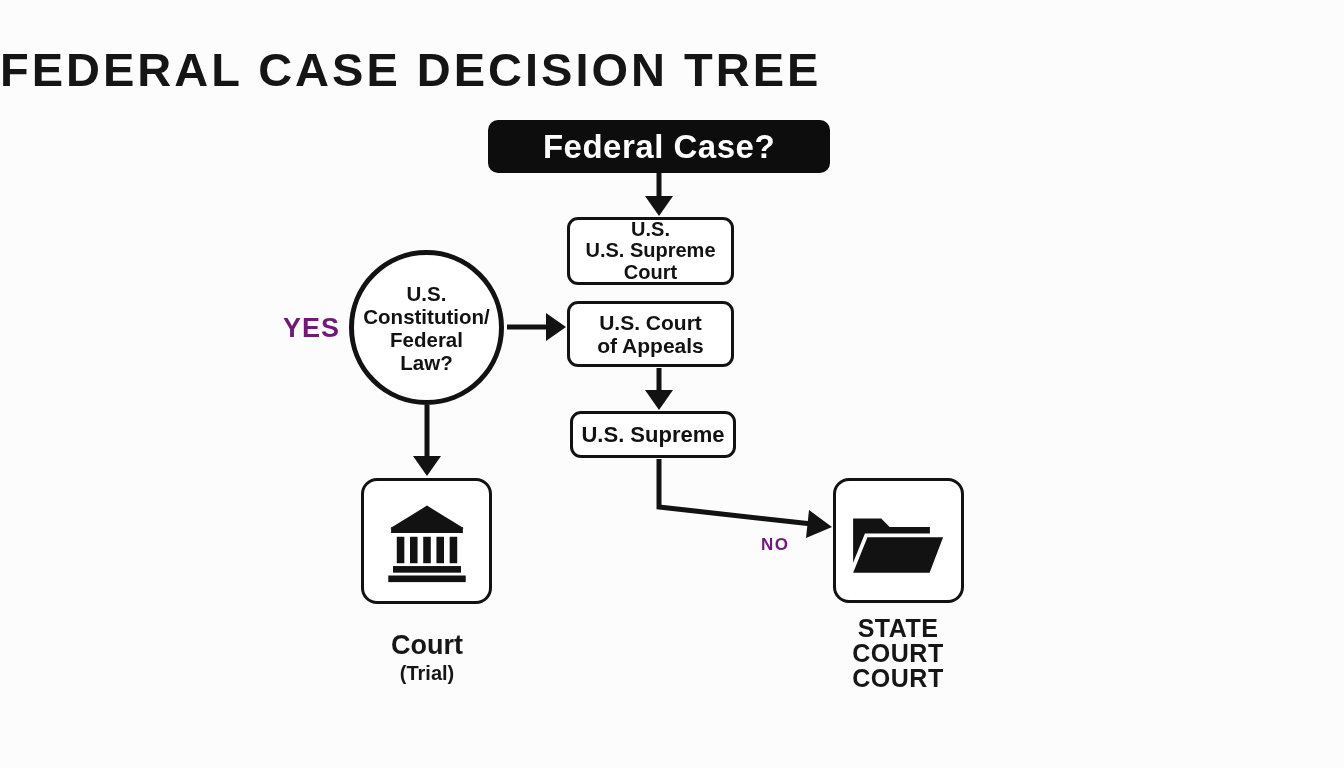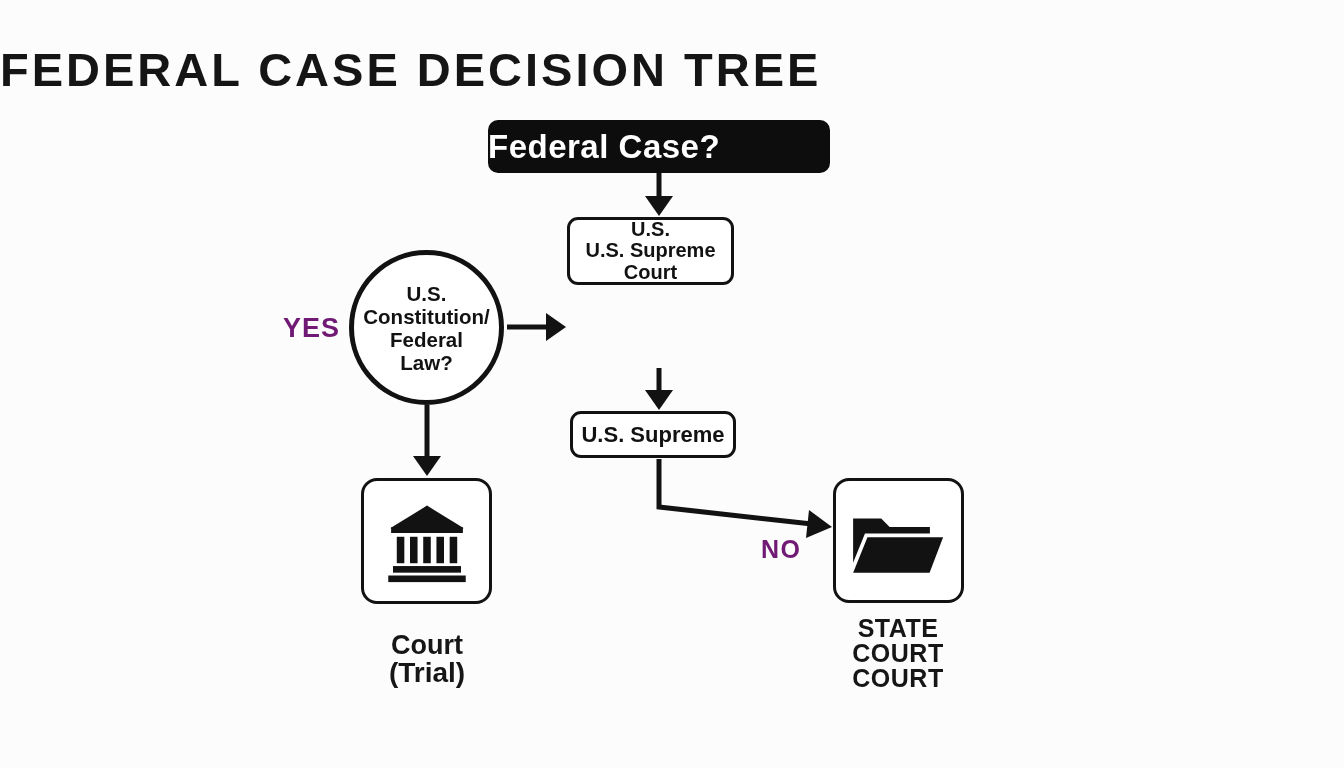--- a/index.html
+++ b/index.html
@@ -25,21 +25,21 @@
     font-weight: 800;
     letter-spacing: 3px;
     color: #151515;
     white-space: nowrap;
   }
 
   .root-node {
     left: 488px; top: 120px; width: 342px; height: 53px;
     background: #0d0d0d;
     border-radius: 10px;
-    display: flex; align-items: center; justify-content: flex-start;
+    display: flex; align-items: center; justify-content: center;
     color: #ffffff;
     font-size: 33px;
     font-weight: 700;
     letter-spacing: 0.5px;
   }
 
   .node-box {
     background: #ffffff;
     border: 3.5px solid #121212;
     border-radius: 11px;
@@ -67,39 +67,39 @@
     line-height: 23px;
     text-align: center;
   }
 
   .branch-label {
     font-weight: 700;
     color: #701a75;
     white-space: nowrap;
   }
   .label-yes { left: 283px; top: 313px; font-size: 27px; letter-spacing: 1px; }
-  .label-no  { left: 761px; top: 535px; font-size: 25px; letter-spacing: 1.5px; }
+  .label-no  { left: 761px; top: 535px; font-size: 17px; letter-spacing: 1.5px; }
 
   .icon-box {
     background: #ffffff;
     border: 3.5px solid #121212;
     border-radius: 16px;
     display: flex; align-items: center; justify-content: center;
   }
   .box-district { left: 361px; top: 478px; width: 131px; height: 126px; }
   .box-state    { left: 833px; top: 478px; width: 131px; height: 125px; }
 
   .caption {
     text-align: center;
     font-weight: 700;
     color: #161616;
   }
   .caption-district { left: 317px; top: 631px; width: 220px;
     font-size: 27px; line-height: 28.5px; }
-  .caption-district .subtitle { font-size: 28px; line-height: 26px; font-weight: 700; }
+  .caption-district .subtitle { font-size: 20px; line-height: 26px; font-weight: 700; }
   .caption-state { left: 822px; top: 616px; width: 152px;
     font-size: 25px; line-height: 25px; font-weight: 800; letter-spacing: 0.5px; }
 
   .edges-layer { left: 0; top: 0; width: 1344px; height: 768px; pointer-events: none; }
   .edge-line { stroke: #121212; stroke-width: 5; fill: none; }
   .edge-head { fill: #121212; stroke: none; }
   .icon-glyph { display: block; }
 </style>
 </head>
 <body>
@@ -139,20 +139,24 @@
   <div class="abs root-node">
     <span>Federal Case?</span>
   </div>
 
   <div class="abs node-box box-supreme-court">
     <span>U.S.</span>
     <span>U.S. Supreme</span>
     <span>Court</span>
   </div>
 
+  <div class="abs node-box box-appeals">
+    <span>U.S. Court</span>
+    <span>of Appeals</span>
+  </div>
 
   <div class="abs node-box box-supreme">
     <span>U.S. Supreme</span>
   </div>
 
   <div class="abs decision-circle">
     <span>U.S.</span>
     <span>Constitution/</span>
     <span>Federal</span>
     <span>Law?</span>

